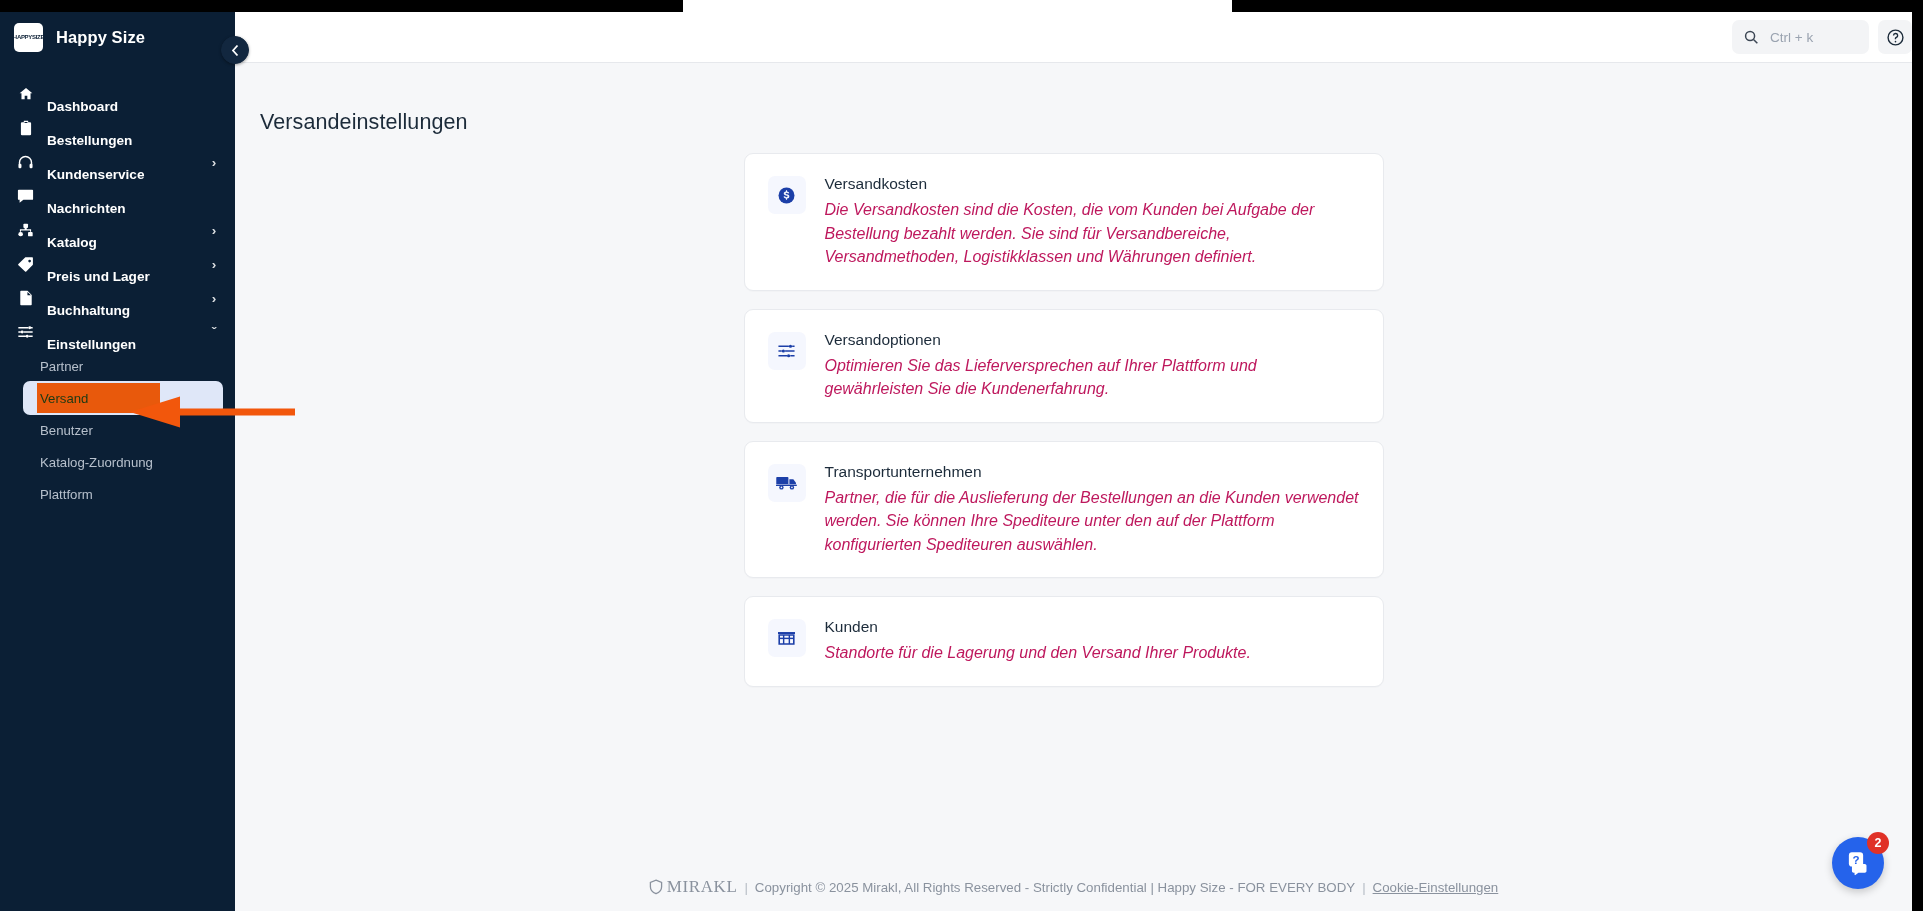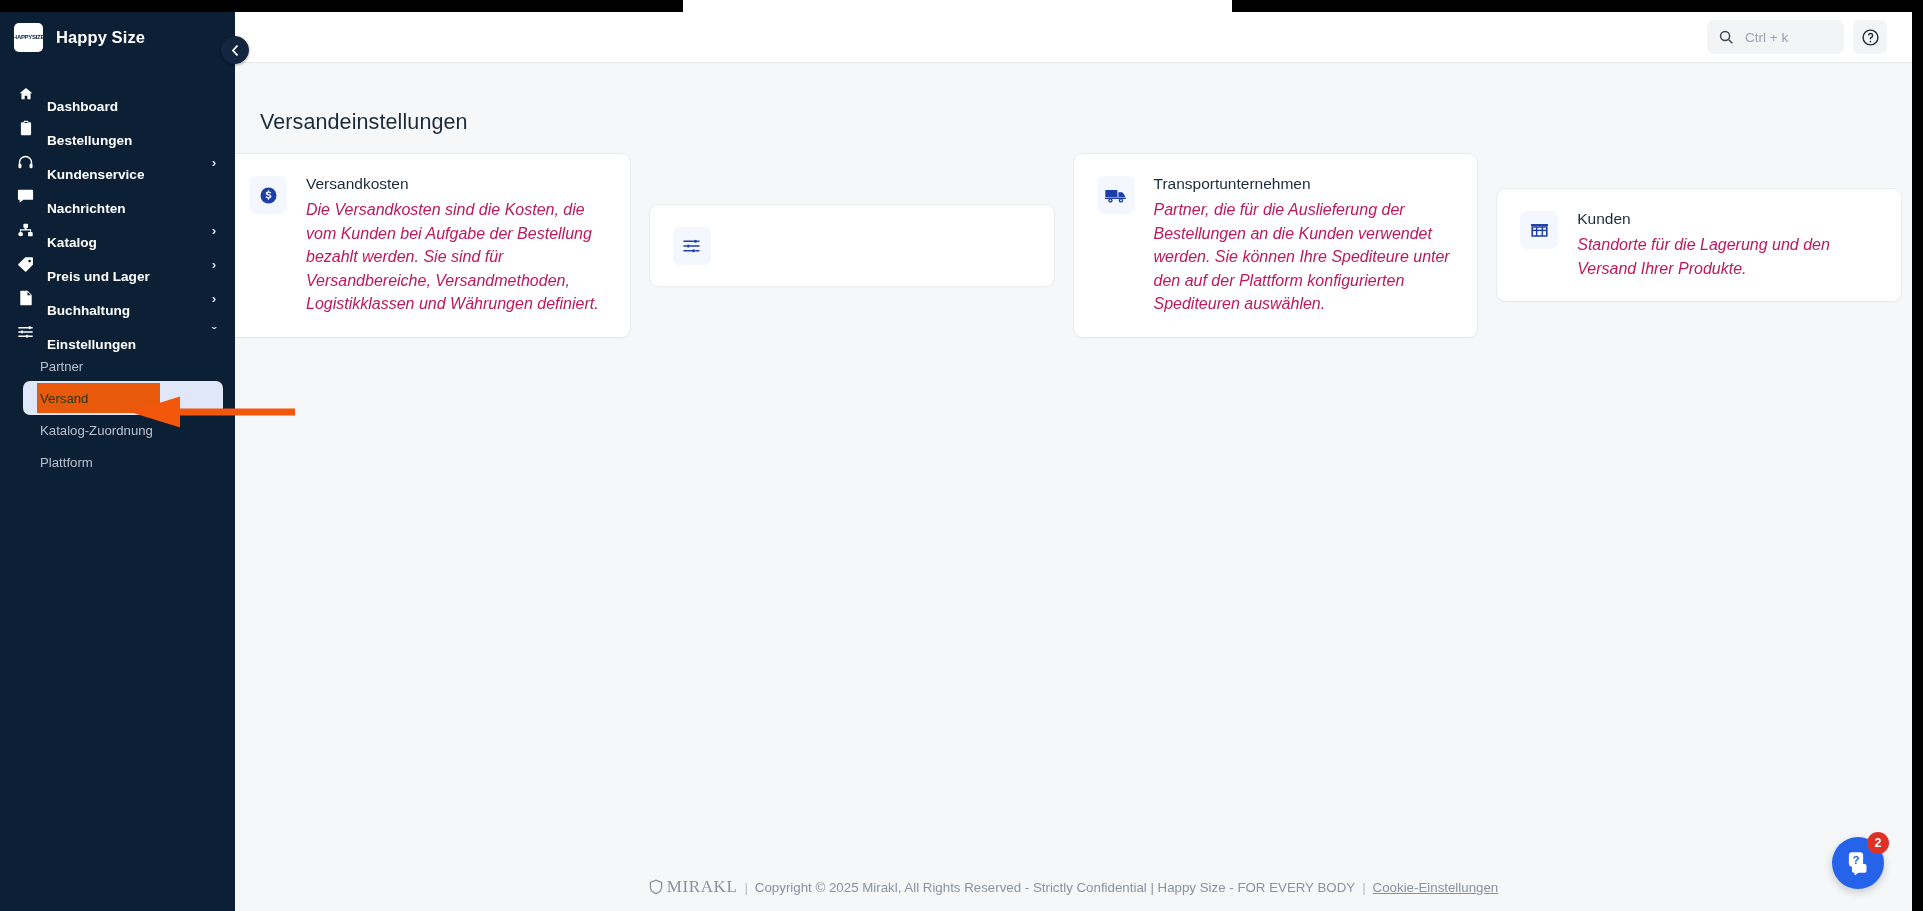--- a/index.html
+++ b/index.html
@@ -93,21 +93,21 @@
   
   #arrow-annotation {
     position: absolute; top: 384px; left: 128px; width: 167px; height: 32px; z-index: 30;
   }
 
   
   #header {
     position: absolute; top: 0; left: 235px; width: 1677px; height: 51px;
     background: #ffffff; border-bottom: 1px solid #e6e8ec;
     display: flex; align-items: center; justify-content: flex-end;
-    padding-right: 25px; gap: 9px; z-index: 10;
+    gap: 9px; z-index: 10;
   }
   #search-box {
     height: 34px; width: 137px; background: #f3f4f6; border-radius: 7px;
     display: flex; align-items: center; padding: 0 12px; gap: 11px;
   }
   #search-box .ph { font-size: 13.5px; color: #9aa3b0; }
   #help-btn {
     width: 34px; height: 34px; background: #f3f4f6; border-radius: 7px;
     display: flex; align-items: center; justify-content: center; color: #1c2b3a;
   }
@@ -116,21 +116,21 @@
   #main {
     position: absolute; top: 51px; left: 225px; width: 1677px; height: 848px;
     background: #f6f7f9; overflow: hidden;
   }
   #page-title {
     position: absolute; top: 47px; left: 35px;
     font-size: 21.5px; color: #1c2b3a; font-weight: 400; letter-spacing: .1px;
   }
   #cards {
     position: absolute; top: 90px; left: 0; width: 1677px;
-    display: flex; flex-direction: row; align-items: center; gap: 18px;
+    display: flex; flex-direction: column; align-items: center; gap: 18px;
   }
   .card {
     width: 640px; background: #ffffff; border: 1px solid #e8eaee;
     border-radius: 9px; padding: 21px 24px 21px 23px;
     display: flex; gap: 19px; align-items: flex-start;
     box-shadow: 0 1px 1px rgba(16,24,40,.02);
   }
   .card-icon {
     width: 38px; height: 38px; flex: 0 0 38px; border-radius: 7px;
     background: #f5f7fe; display: flex; align-items: center; justify-content: center;
@@ -284,20 +284,23 @@
       </div>
 
       <div id="versand-wrap">
         <div id="versand-highlight"></div>
         <div id="versand-orange"></div>
         <div class="subnav-item selected">
           <span>Versand</span>
         </div>
       </div>
 
+      <div class="subnav-item">
+        <span>Benutzer</span>
+      </div>
       <div class="subnav-item">
         <span>Katalog-Zuordnung</span>
       </div>
       <div class="subnav-item">
         <span>Plattform</span>
       </div>
     </div>
 
     <div class="collapse-btn">
       <svg width="9" height="13" viewBox="0 0 9 13" fill="none" stroke="#ffffff" stroke-width="1.8">
@@ -349,20 +352,24 @@
       </div>
 
       <div class="card">
         <div class="card-icon">
           <svg width="19" height="18" viewBox="0 0 20 19" fill="none" stroke="#1c3fa8" stroke-width="1.7">
             <path d="M1.5 4.5h11M16 4.5h2.5M1.5 9.5h3.5M8.5 9.5h10M1.5 14.5h9M14 14.5h4.5"></path>
             <circle cx="14.2" cy="4.5" r="1.7" fill="#1c3fa8" stroke="none"></circle>
             <circle cx="6.7" cy="9.5" r="1.7" fill="#1c3fa8" stroke="none"></circle>
             <circle cx="12.2" cy="14.5" r="1.7" fill="#1c3fa8" stroke="none"></circle>
           </svg>
+        </div>
+        <div class="card-body">
+          <div class="card-title">Versandoptionen</div>
+          <div class="card-desc">Optimieren Sie das Lieferversprechen auf Ihrer Plattform und gewährleisten Sie die Kundenerfahrung.</div>
         </div>
       </div>
 
       <div class="card">
         <div class="card-icon">
           <svg width="21" height="17" viewBox="0 0 24 18" fill="#1c3fa8">
             <path d="M1.2 2.6h12.1c.5 0 .9.4.9.9v7.1H.3V3.5c0-.5.4-.9.9-.9z"></path>
             <path d="M15.3 5.4h4.1c.3 0 .6.2.8.4l2.4 3.2c.1.2.2.4.2.6v1h-7.5V5.4z"></path>
             <rect x="0" y="11.4" width="23.8" height="1.7" rx=".5"></rect>
             <circle cx="6.2" cy="14.6" r="2.5"></circle>

